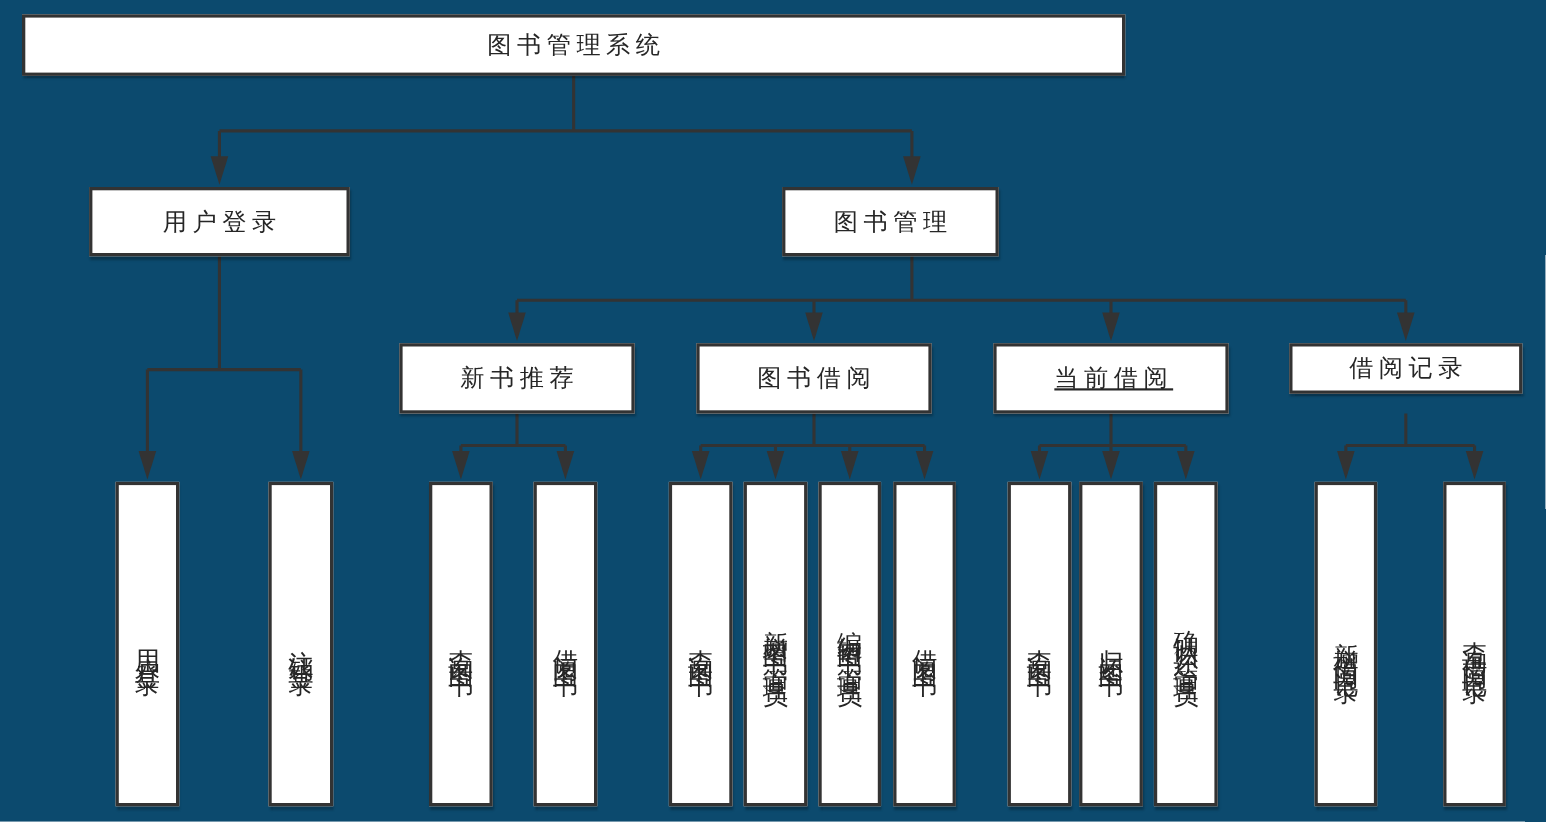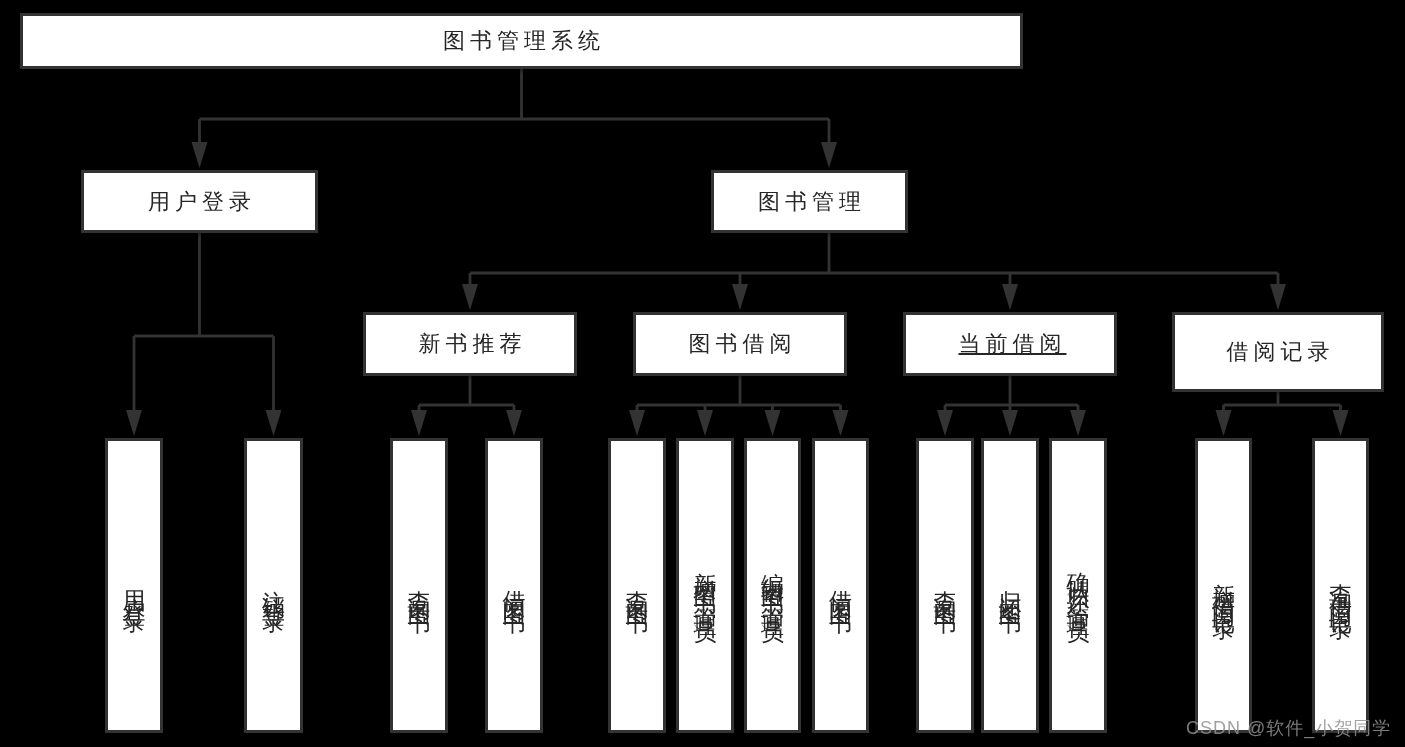--- a/index.html
+++ b/index.html
@@ -4,21 +4,21 @@
 <style>
   html, body {
     margin: 0;
     padding: 0;
     background: #ffffff;
   }
   #canvas {
     position: relative;
     width: 1405px;
     height: 747px;
-    background: #000000;
+    background: #0c4a6e;
     overflow: hidden;
     font-family: "Liberation Sans", sans-serif;
   }
   #connector-svg {
     position: absolute;
     left: 0;
     top: 0;
     z-index: 1;
   }
   .node {
@@ -48,21 +48,21 @@
   }
   
   #n-root   { left: 20px;  top: 13px;  width: 1003px; height: 56px; }
   
   #n-login  { left: 81px;  top: 170px; width: 237px; height: 63px; }
   #n-mgmt   { left: 711px; top: 170px; width: 197px; height: 63px; }
   
   #n-nbr    { left: 363px;  top: 312px; width: 214px; height: 64px; }
   #n-bb     { left: 633px;  top: 312px; width: 214px; height: 64px; }
   #n-cb     { left: 903px;  top: 312px; width: 214px; height: 64px; text-decoration: underline; }
-  #n-br     { left: 1172px; top: 312px; width: 212px; height: 80px; }
+  #n-br     { left: 1172px; top: 312px; width: 212px; height: 46px; }
   
   .leaf { top: 438px; height: 295px; }
   #l-g1a { left: 105px;  width: 58px; }
   #l-g1b { left: 244px;  width: 59px; }
   #l-g2a { left: 390px;  width: 58px; }
   #l-g2b { left: 485px;  width: 58px; }
   #l-g3a { left: 608px;  width: 58px; }
   #l-g3b { left: 676px;  width: 58px; }
   #l-g3c { left: 744px;  width: 57px; }
   #l-g3d { left: 812px;  width: 57px; }
@@ -152,15 +152,14 @@
   <div class="node v leaf" id="l-g3c">编辑图书（管理员）</div>
   <div class="node v leaf" id="l-g3d">借阅图书</div>
 
   <div class="node v leaf" id="l-g4a">查询图书</div>
   <div class="node v leaf" id="l-g4b">归还图书</div>
   <div class="node v leaf" id="l-g4c">确认归还（管理员）</div>
 
   <div class="node v leaf" id="l-g5a">新增借阅记录</div>
   <div class="node v leaf" id="l-g5b">查询借阅记录</div>
 
-  <div id="watermark">CSDN @软件_小贺同学</div>
 
 </div>
 
 </body></html>

